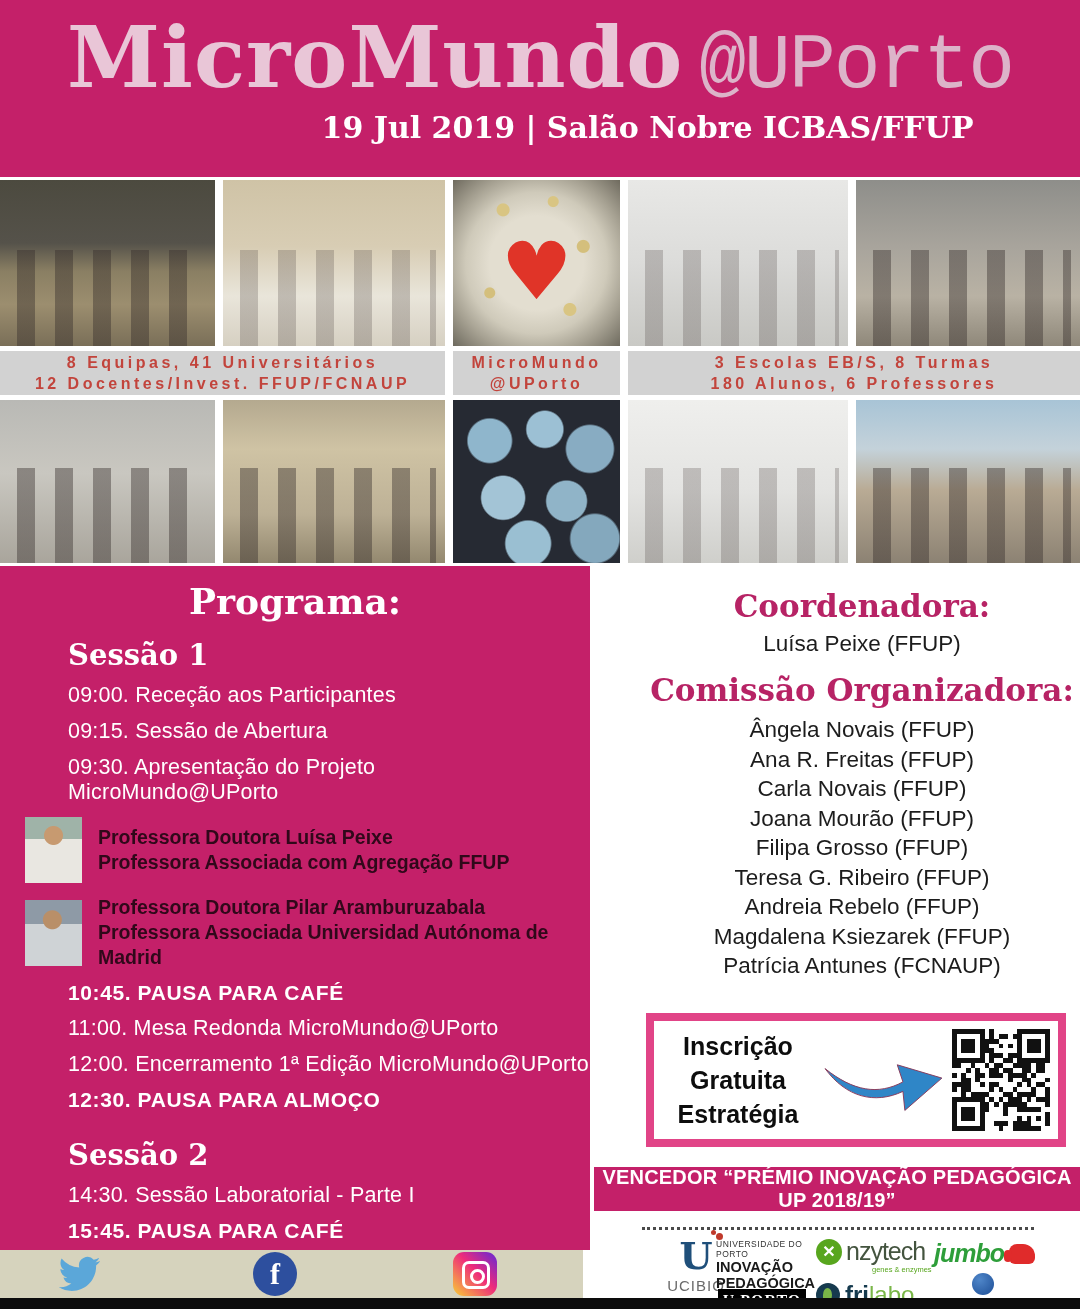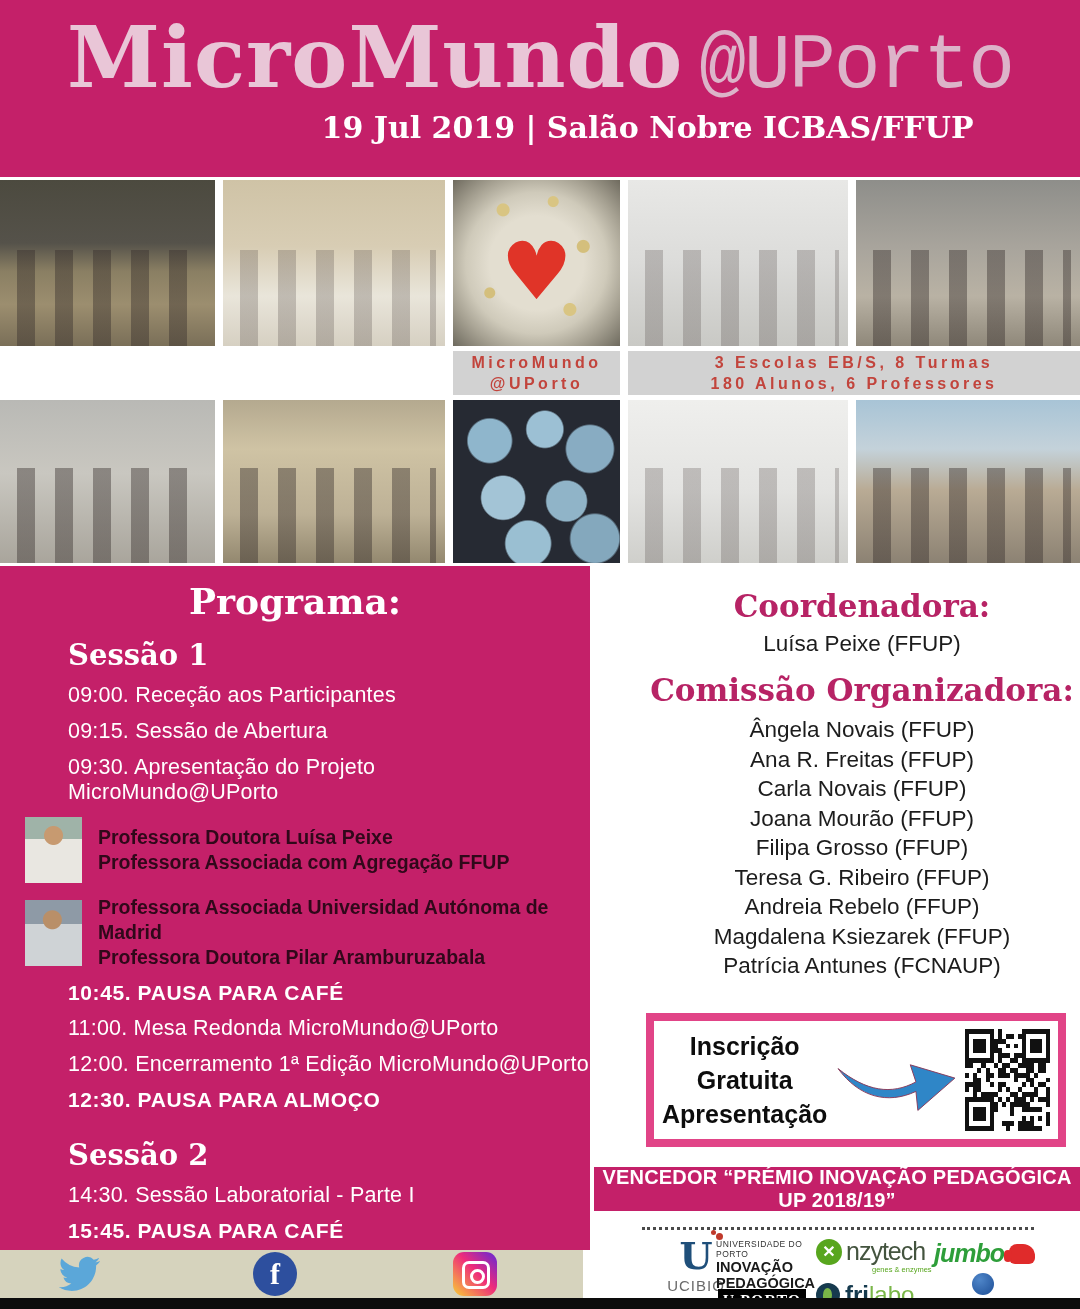--- a/index.html
+++ b/index.html
@@ -146,20 +146,24 @@
   </div>
 
   <div class="photo-row row1">
     <div class="photo w1 p1 crowd"></div>
     <div class="photo w2 p2 crowd-light"></div>
     <div class="photo w3 p3"></div>
     <div class="photo w4 p4 crowd-light"></div>
     <div class="photo w5 p5 crowd"></div>
   </div>
 
+  <div class="caption-strip cap-left">
+    <div>8 Equipas, 41 Universitários</div>
+    <div>12 Docentes/Invest. FFUP/FCNAUP</div>
+  </div>
   <div class="caption-strip cap-mid">
     <div>MicroMundo</div>
     <div>@UPorto</div>
   </div>
   <div class="caption-strip cap-right">
     <div>3 Escolas EB/S, 8 Turmas</div>
     <div>180 Alunos, 6 Professores</div>
   </div>
 
   <div class="photo-row row2">
@@ -183,22 +187,22 @@
       <div class="speaker-lines">
         <div>Professora Doutora Luísa Peixe</div>
         <div>Professora Associada com Agregação FFUP</div>
       </div>
     </div>
 
 
     <div class="speaker">
       <div class="speaker-photo sp2"></div>
       <div class="speaker-lines">
+        <div>Professora Doutora Pilar Aramburuzabala</div>
         <div>Professora Associada Universidad Autónoma de Madrid</div>
-        <div>Professora Doutora Pilar Aramburuzabala</div>
       </div>
     </div>
 
     <div class="item caps">10:45. PAUSA PARA CAFÉ</div>
     <div class="item">11:00. Mesa Redonda MicroMundo@UPorto</div>
     <div class="item">12:00. Encerramento 1ª Edição MicroMundo@UPorto</div>
     <div class="item caps">12:30. PAUSA PARA ALMOÇO</div>
 
     <div class="session-title s2">Sessão 2</div>
     <div class="item">14:30. Sessão Laboratorial - Parte I</div>
@@ -220,21 +224,21 @@
       <div class="member">Teresa G. Ribeiro (FFUP)</div>
       <div class="member">Andreia Rebelo (FFUP)</div>
       <div class="member">Magdalena Ksiezarek (FFUP)</div>
       <div class="member">Patrícia Antunes (FCNAUP)</div>
     </div>
 
     <div class="reg-box">
       <div class="reg-text">
         <div>Inscrição</div>
         <div>Gratuita</div>
-        <div>Apresentação</div>
+        <div>Estratégia</div>
       </div>
       <div class="reg-arrow">
         <svg width="126" height="76" viewBox="0 0 130 80">
           <path d="M4 28 C 34 52, 60 56, 86 42 L 80 24 L 127 38 L 88 72 L 86 52 C 56 66, 26 58, 4 28 Z" fill="#2f86c7" stroke="#8a3a5a" stroke-width="1"></path>
         </svg>
       </div>
       <div class="qr">
           <div style="background: rgb(17, 17, 17);"></div>
           <div style="background: rgb(17, 17, 17);"></div>
           <div style="background: rgb(17, 17, 17);"></div>

